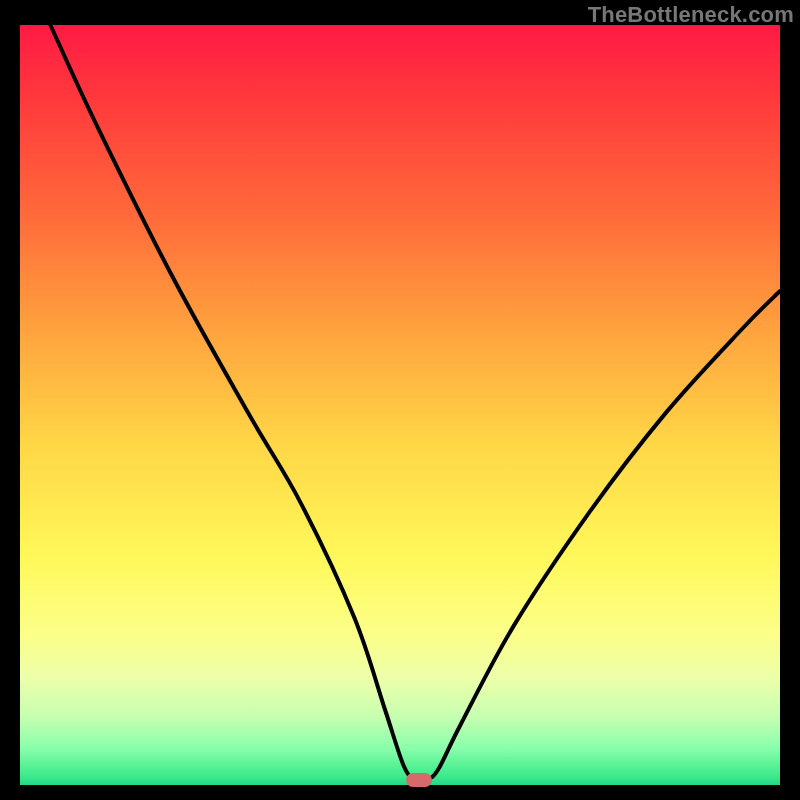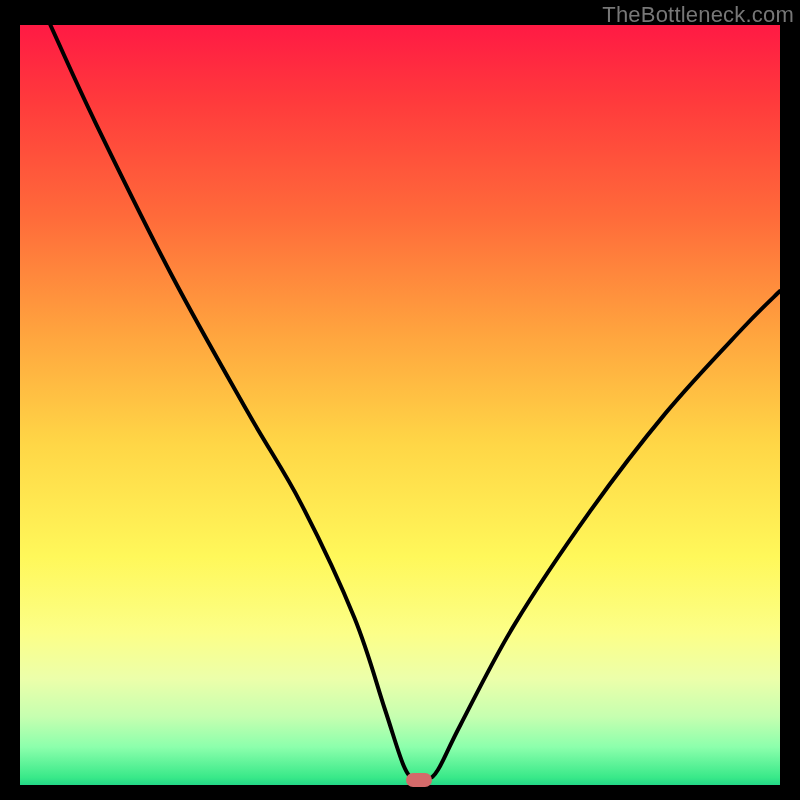--- a/index.html
+++ b/index.html
@@ -39,21 +39,21 @@
       #39e989 99%,
       #23d686 100%
     );
   }
   .watermark {
     position: absolute;
     top: 2px;
     right: 6px;
     color: #777;
     font-size: 22px;
-    font-weight: 400;
+    font-weight: 700;
     letter-spacing: 0.2px;
     user-select: none;
   }
   svg.curve {
     position: absolute;
     left: 20px;
     top: 25px;
     width: 760px;
     height: 760px;
     overflow: visible;

